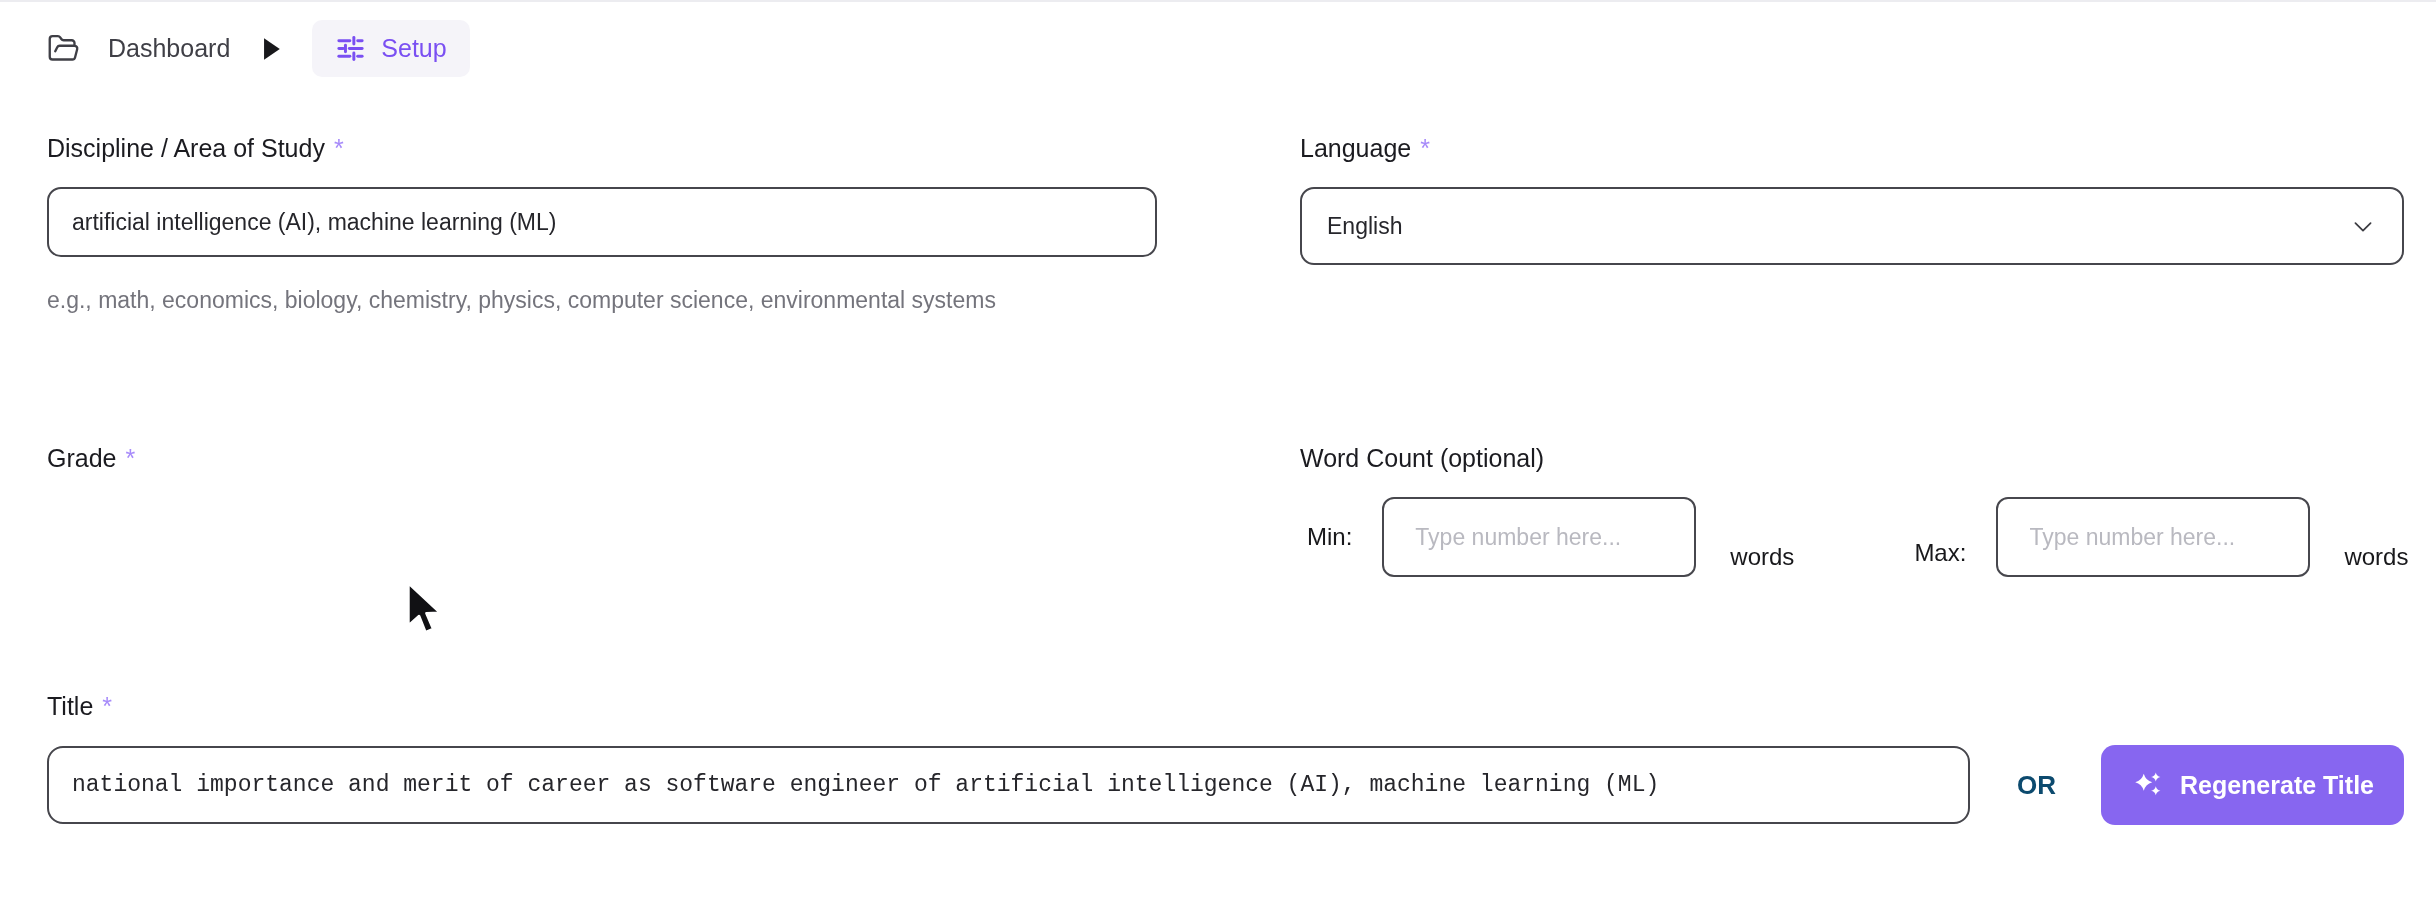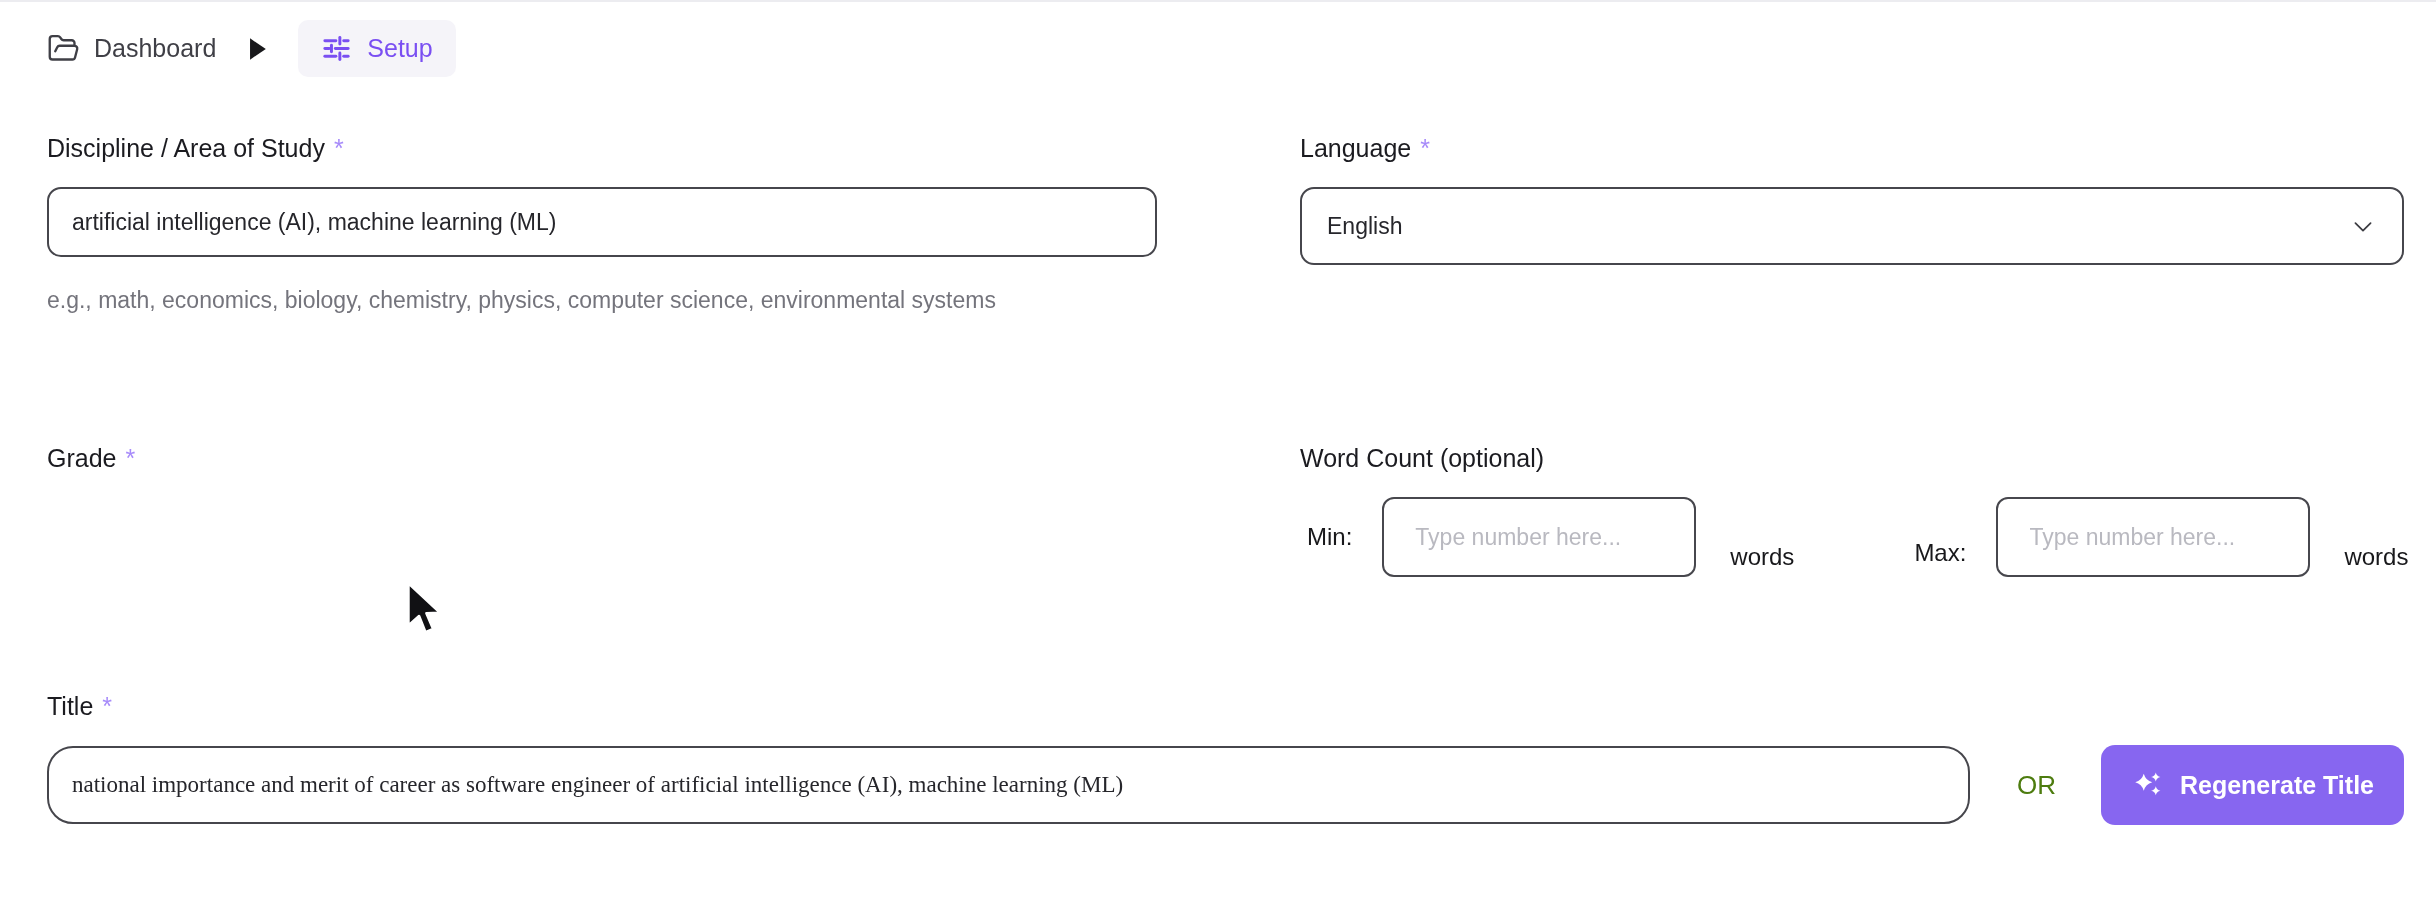--- a/index.html
+++ b/index.html
@@ -15,21 +15,21 @@
     position: absolute; top: 0; left: 0; width: 2436px; height: 2px;
     background: #ececf0;
   }
 
   
   .breadcrumb {
     position: absolute; left: 47px; top: 20px;
     display: flex; align-items: center;
   }
   .crumb-plain {
-    display: flex; align-items: center; gap: 14px;
+    display: flex; align-items: center; gap: 28px;
     color: #3f3f46; font-size: 25px; cursor: pointer;
   }
   .crumb-sep { margin: 0 30px; display: flex; align-items: center; }
   .crumb-active {
     display: flex; align-items: center; gap: 15px;
     background: #f5f4f9; border-radius: 10px;
     padding: 13px 23px;
     color: #7a4ff2; font-size: 25px; font-weight: 500; cursor: pointer;
   }
 
@@ -77,25 +77,25 @@
     font-family: inherit; outline: none;
   }
   .wc-input::placeholder { color: #b9b9c0; }
   .ml7 { margin-left: 7px; } .ml30 { margin-left: 30px; padding-left: 31px; }
   .ml34 { margin-left: 34px; margin-top: 40px; } .ml120 { margin-left: 120px; margin-top: 31px; }
 
   
   .title-row { display: flex; align-items: center; margin-top: 23px; }
   .title-input {
     width: 1936px; height: 78px;
-    border: 2px solid #46464c; border-radius: 26px;
+    border: 2px solid #46464c; border-radius: 16px;
     padding: 0 23px; font-size: 23px; color: #26262b;
-    font-family: Liberation Serif, serif; outline: none;
-  }
-  .or-label { margin-left: 47px; font-size: 26px; font-weight: 400; color: #4d7c0f; }
+    font-family: Liberation Mono, monospace; outline: none;
+  }
+  .or-label { margin-left: 47px; font-size: 26px; font-weight: 700; color: #0c4a6e; }
   .regen-btn {
     margin-left: 45px; height: 80px; padding: 0 30px;
     background: #8766f0; border: none; border-radius: 14px;
     color: #ffffff; font-size: 25px; font-weight: 600;
     display: flex; align-items: center; gap: 15px;
     font-family: inherit; cursor: pointer; white-space: nowrap;
   }
 
   .cursor { position: absolute; left: 405px; top: 581px; pointer-events: none; }
 </style>

